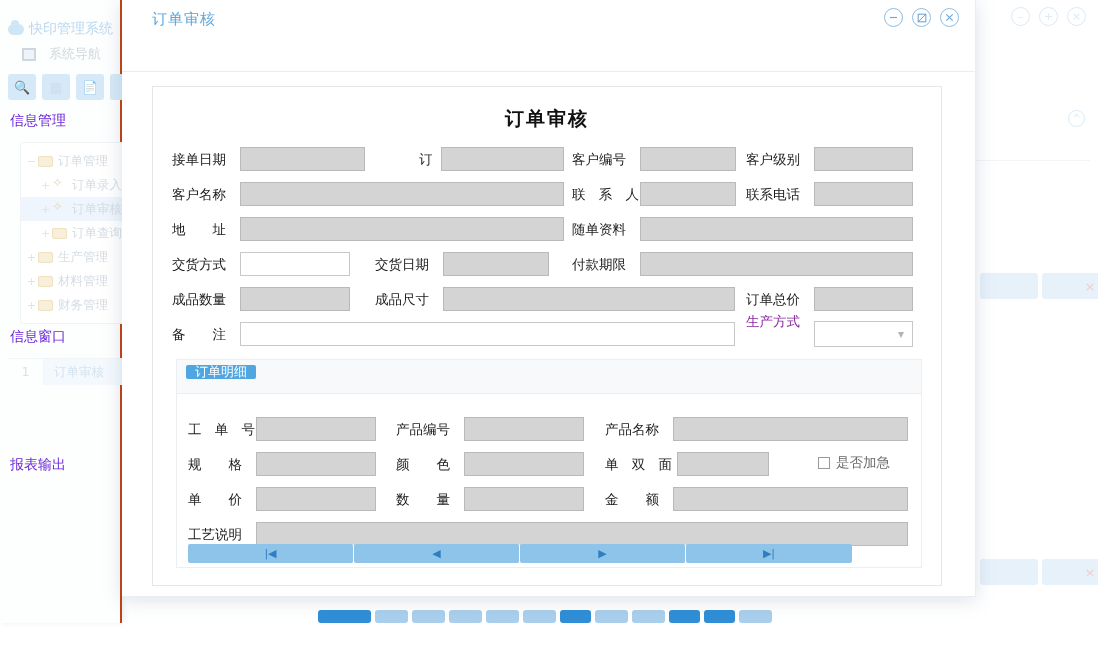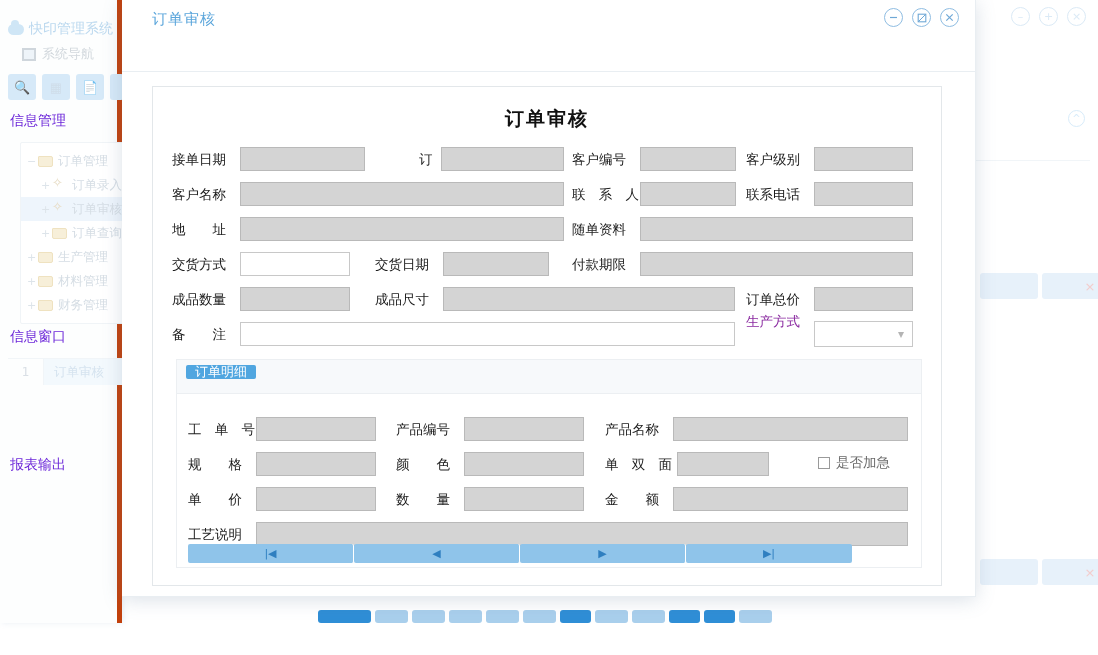--- a/index.html
+++ b/index.html
@@ -12,39 +12,39 @@
   }
 
   
   #bg-app {
     position: absolute; left: 0; top: 0; width: 1098px; height: 655px;
     background: #ffffff;
   }
   .bg-sidebar {
     position: absolute; left: 0; top: 0; width: 122px; height: 623px;
     background: #fdfefe;
-    border-right: 5px solid #c2410c;
+    border-right: 2px solid #c2410c;
     box-shadow: 2px 0 6px rgba(140,170,200,.18);
   }
   .bg-brand {
     position: absolute; left: 8px; top: 20px;
     font-size: 14px; color: #bcd9ef; white-space: nowrap;
     display: flex; align-items: center; gap: 5px;
   }
   .cloud-ico {
     width: 16px; height: 11px; background: #cfe6f6; border-radius: 6px;
     position: relative; flex: none;
   }
   .cloud-ico:before {
     content:''; position:absolute; left:3px; top:-4px; width:8px; height:8px;
     background:#cfe6f6; border-radius:50%;
   }
   .bg-nav {
     position: absolute; left: 22px; top: 45px;
-    font-size: 13px; color: #d2d8dd; display: flex; align-items: center; gap: 6px; justify-content: flex-end;
+    font-size: 13px; color: #d2d8dd; display: flex; align-items: center; gap: 13px; justify-content: flex-end;
   }
   .nav-sq { width: 14px; height: 13px; border: 2px solid #cfd6dc; background:#eef4f9; }
   .bg-tools { position: absolute; left: 8px; top: 74px; display: flex; gap: 6px; }
   .tool-btn {
     width: 28px; height: 26px; background: #d6e9f8; border-radius: 3px;
     display: flex; align-items: center; justify-content: center;
   }
   .tool-glyph { font-size: 13px; color: #cfdde9; line-height: 1; }
   .bg-sect {
     position: absolute; left: 10px; font-size: 14px; color: #6d28d9;

